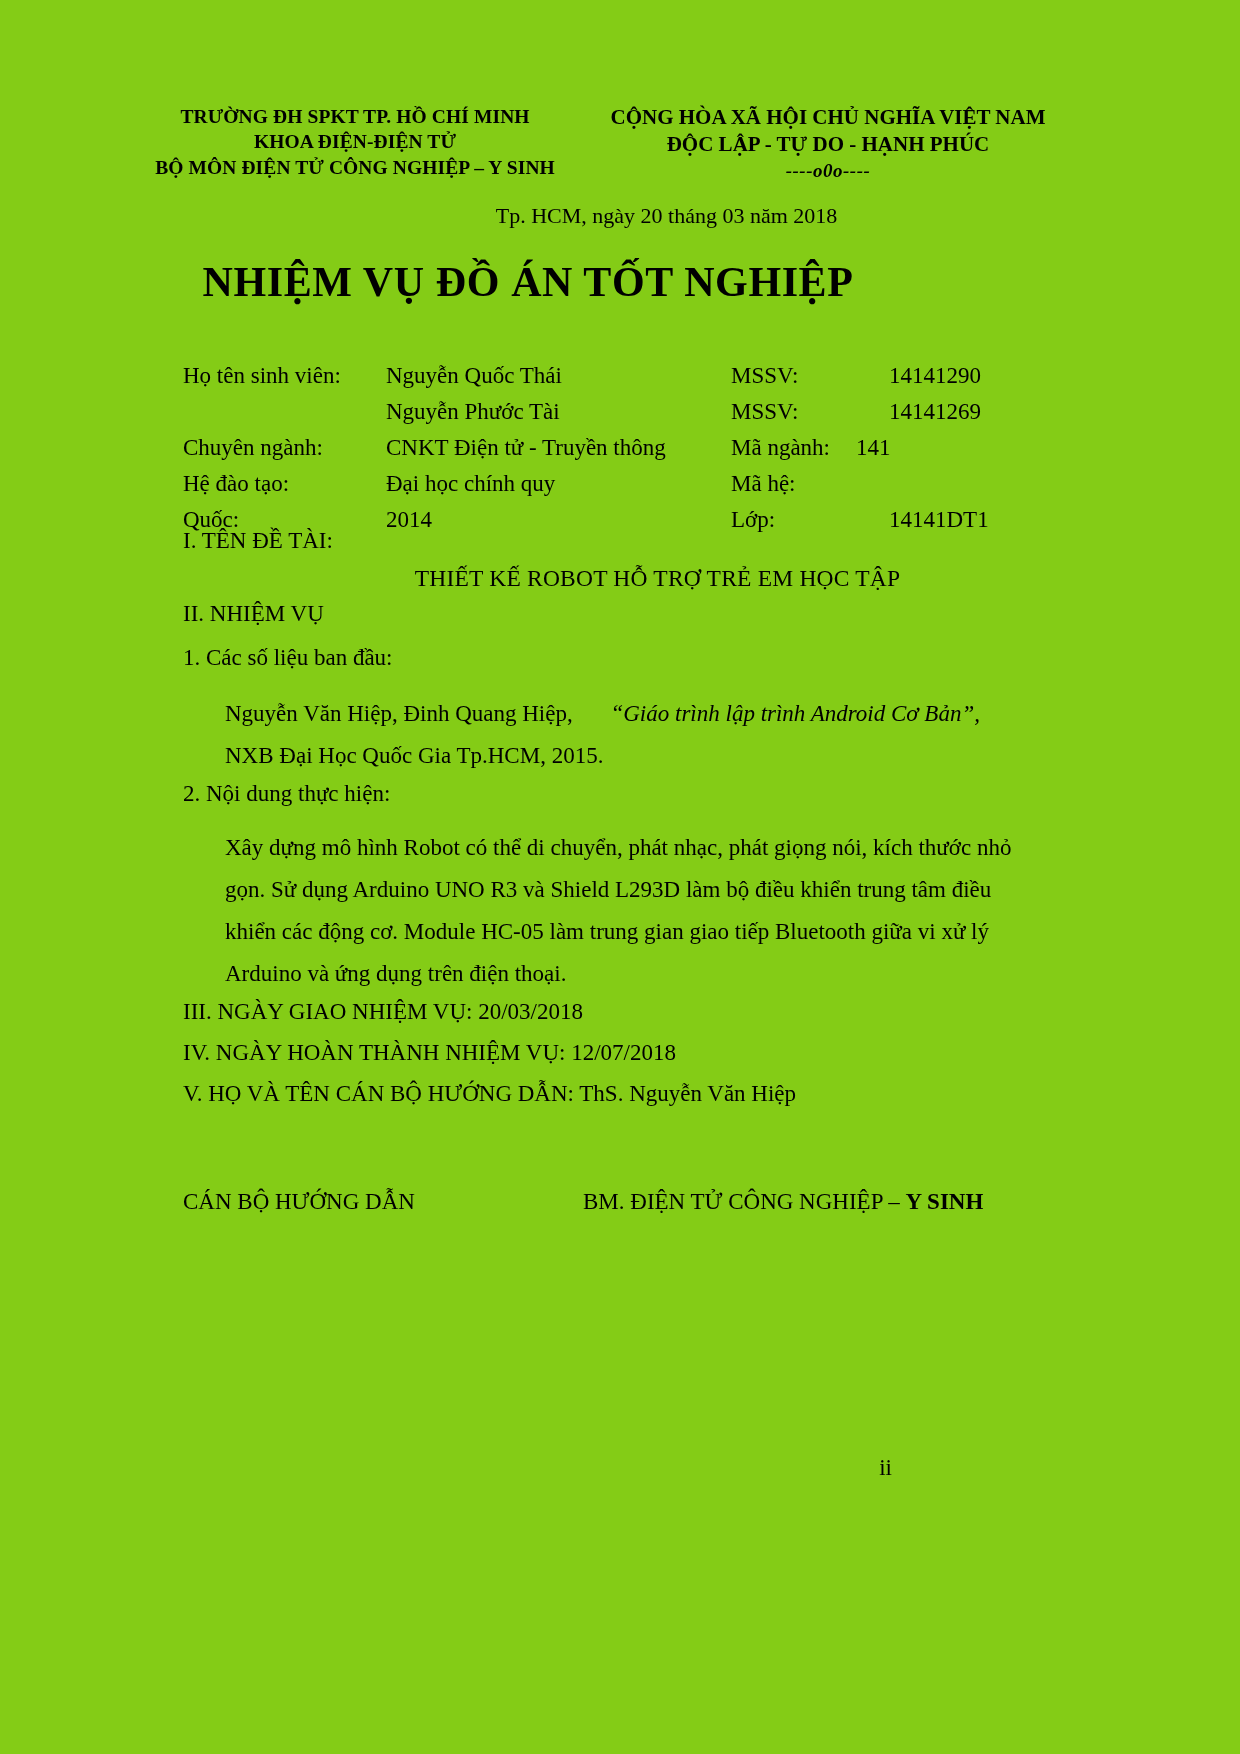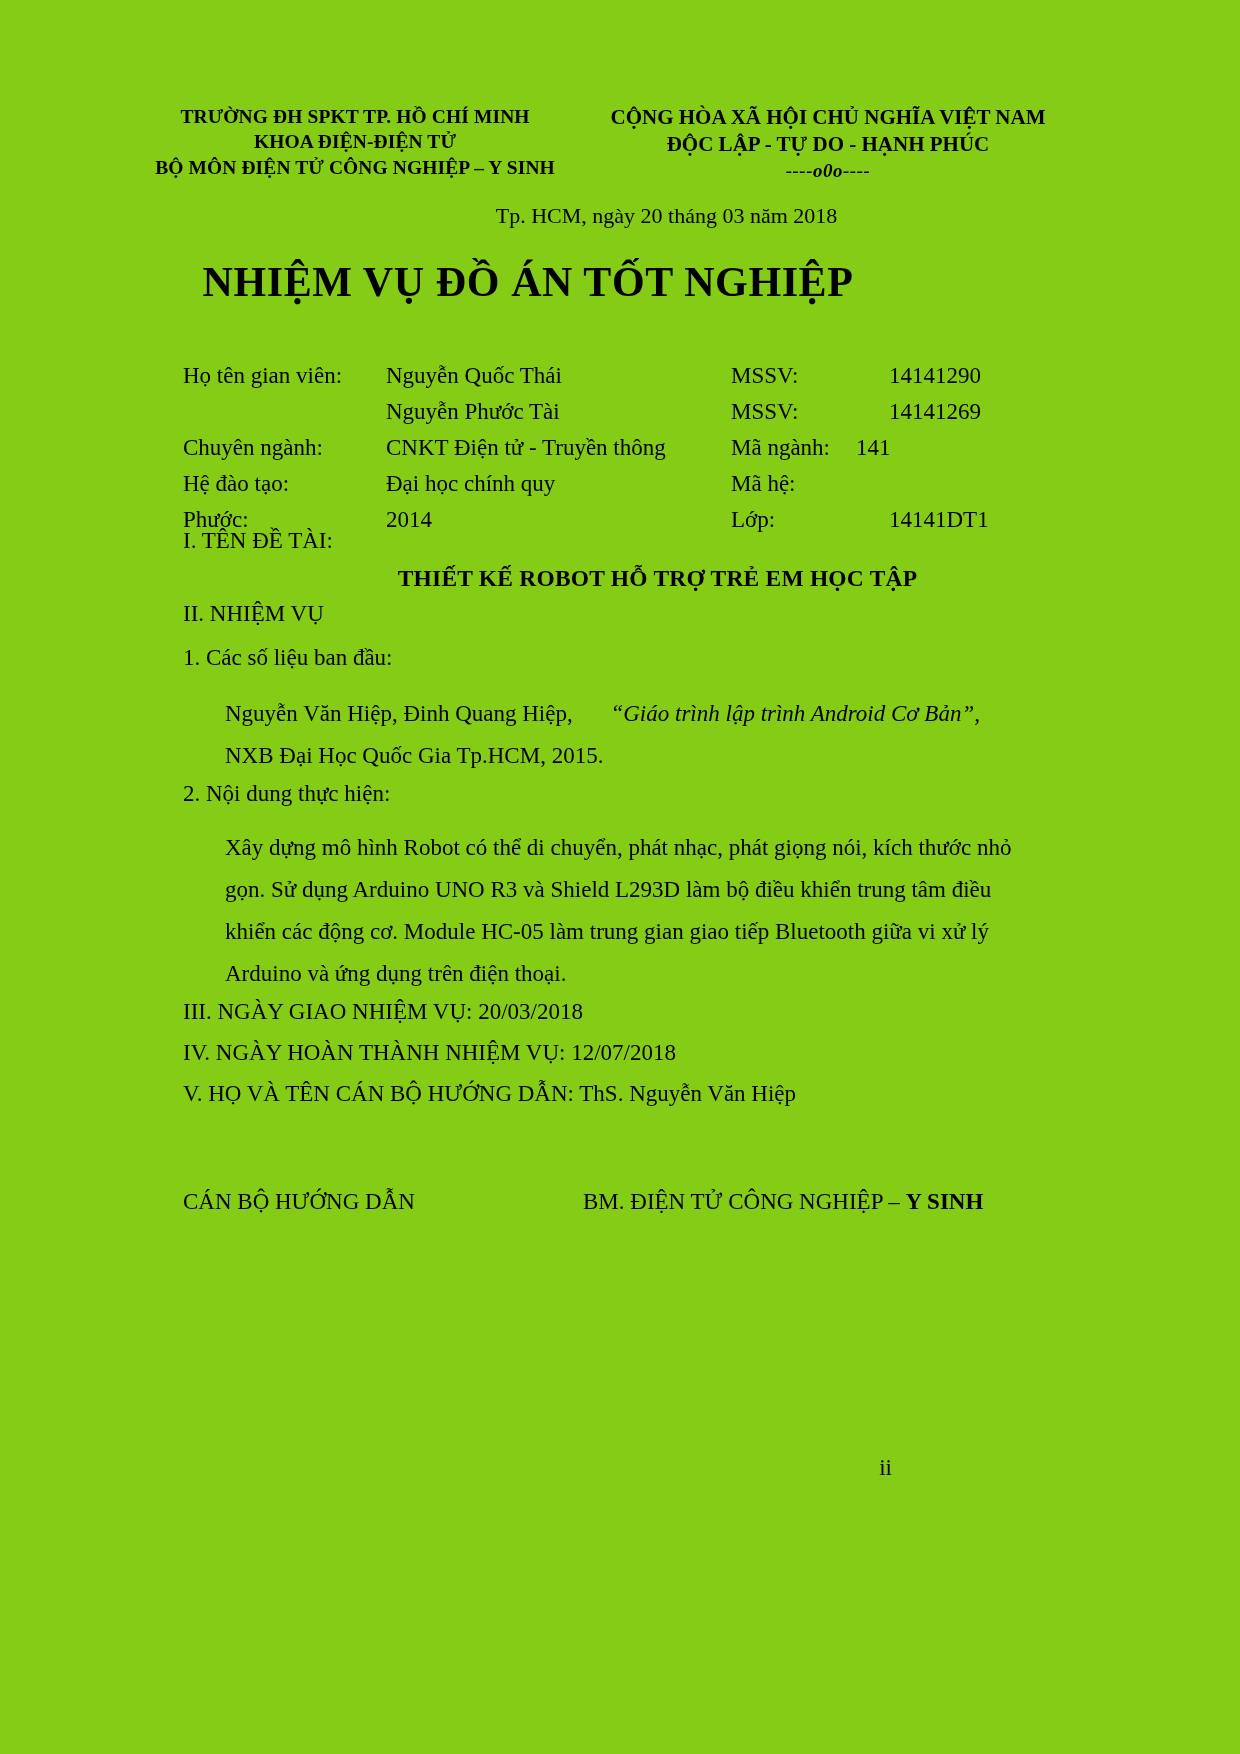--- a/index.html
+++ b/index.html
@@ -101,21 +101,21 @@
     line-height: 1.0;
     white-space: nowrap;
   }
   .subtitle-bold {
     position: absolute;
     top: 565px;
     left: 0;
     width: 1240px;
     text-align: center;
     font-size: 23.5px;
-    font-weight: bold;
+    font-weight: normal;
     letter-spacing: 0.2px;
     padding-left: 75px;
     box-sizing: border-box;
   }
   .para {
     position: absolute;
     left: 225px;
     width: 790px;
     font-size: 23px;
     line-height: 42px;
@@ -162,21 +162,21 @@
       <div class="ooo">----o0o----</div>
     </div>
   </div>
 
   <div class="date-line">Tp. HCM, ngày 20 tháng 03 năm 2018</div>
 
   <div class="doc-title">NHIỆM VỤ ĐỒ ÁN TỐT NGHIỆP</div>
 
   <div class="info">
     <div class="info-row">
-      <div class="c-label">Họ tên gian viên:</div>
+      <div class="c-label">Họ tên sinh viên:</div>
       <div class="c-value">Nguyễn Quốc Thái</div>
       <div class="c-label2">MSSV:</div>
       <div class="c-value2 indent">14141290</div>
     </div>
     <div class="info-row">
       <div class="c-label"></div>
       <div class="c-value">Nguyễn Phước Tài</div>
       <div class="c-label2">MSSV:</div>
       <div class="c-value2 indent">14141269</div>
     </div>
@@ -186,21 +186,21 @@
       <div class="c-label2">Mã ngành:</div>
       <div class="c-value2">141</div>
     </div>
     <div class="info-row">
       <div class="c-label">Hệ đào tạo:</div>
       <div class="c-value">Đại học chính quy</div>
       <div class="c-label2">Mã hệ:</div>
       <div class="c-value2"></div>
     </div>
     <div class="info-row">
-      <div class="c-label">Phước:</div>
+      <div class="c-label">Quốc:</div>
       <div class="c-value">2014</div>
       <div class="c-label2">Lớp:</div>
       <div class="c-value2 indent">14141DT1</div>
     </div>
   </div>
 
   <div class="sec" style="top:529px">I. TÊN ĐỀ TÀI:</div>
   <div class="subtitle-bold">THIẾT KẾ ROBOT HỖ TRỢ TRẺ EM HỌC TẬP</div>
 
   <div class="sec" style="top:602px">II. NHIỆM VỤ</div>

